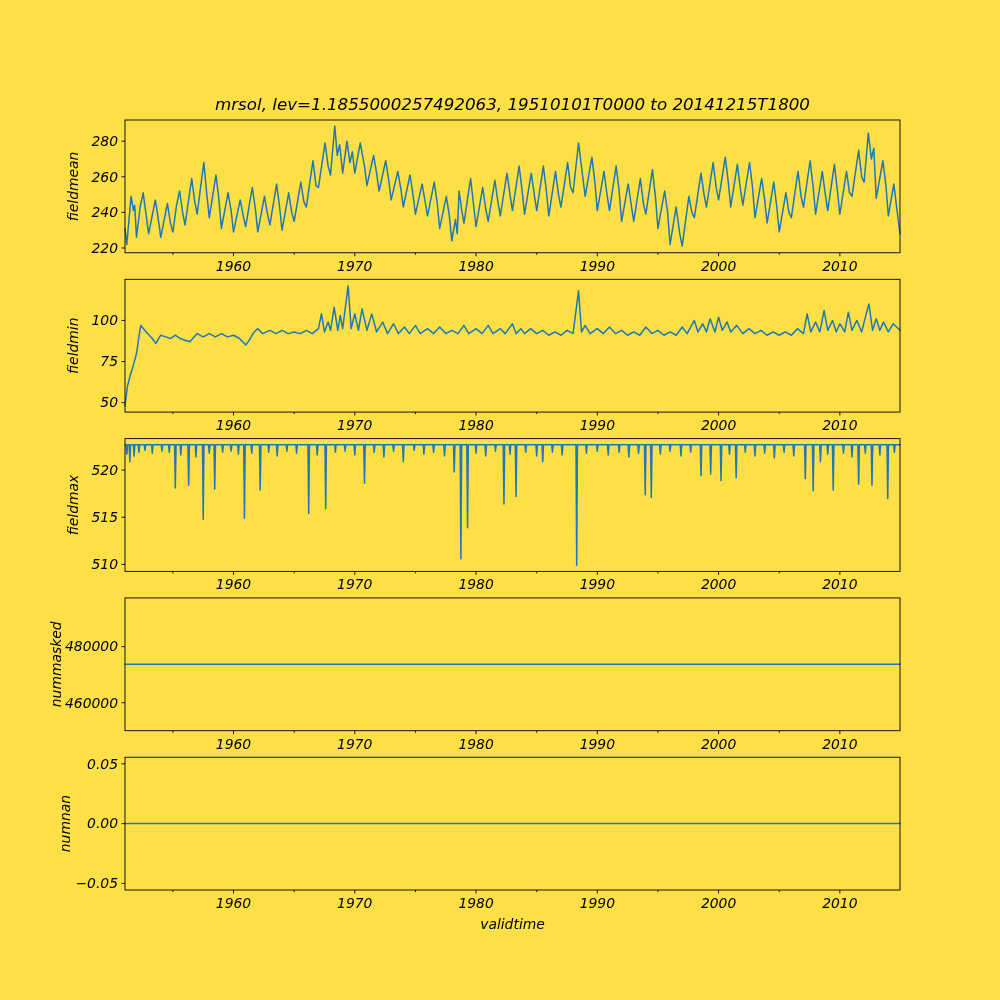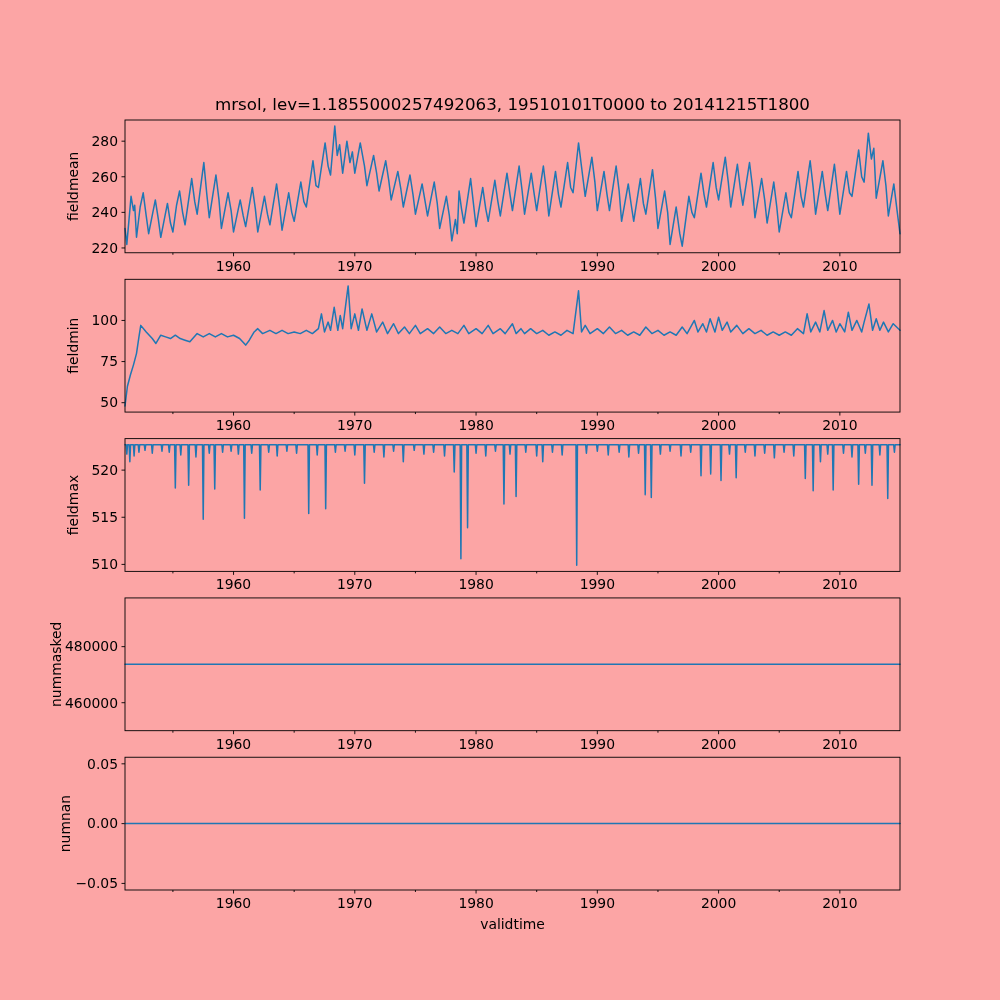--- a/index.html
+++ b/index.html
@@ -1,16 +1,16 @@
 <!DOCTYPE html>
 <html><head>
 <meta charset="utf-8">
 <style>
   html,body{margin:0;padding:0;background:#fff;}
-  .figure{position:relative;width:1000px;height:1000px;background:#fca5a5;font-family:"DejaVu Sans",sans-serif;}
+  .figure{position:relative;width:1000px;height:1000px;background:#fde047;font-family:"DejaVu Sans",sans-serif;font-style:italic;}
   svg text{font-family:"DejaVu Sans",sans-serif;fill:#000;}
   .title{font-size:16.7px;}
   .axis-label{font-size:13.9px;}
   .tick-label{font-size:13.9px;}
   .frame{fill:none;stroke:#000;stroke-width:0.9;}
   .tick{stroke:#000;stroke-width:0.9;}
   .series{fill:none;stroke-width:1.5;stroke-linejoin:round;stroke-linecap:round;}
 </style>
 </head>
 <body>

